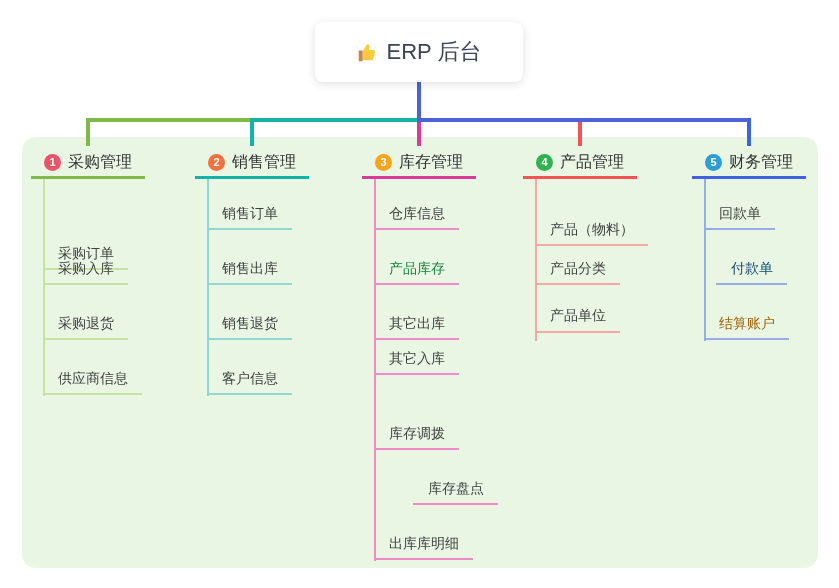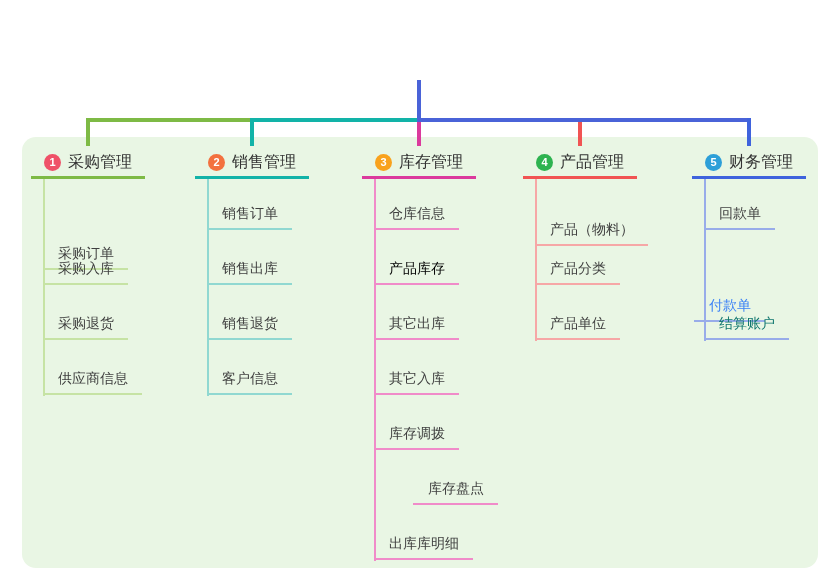--- a/index.html
+++ b/index.html
@@ -28,20 +28,29 @@
       <div class="ln" style="left: 417px; top: 80px; width: 4px; height: 42px; background: rgb(74, 99, 216);"></div>
       <div class="ln" style="left: 86px; top: 118px; width: 168px; height: 4px; background: rgb(126, 186, 69);"></div>
       <div class="ln" style="left: 250px; top: 118px; width: 169px; height: 4px; background: rgb(18, 179, 168);"></div>
       <div class="ln" style="left: 417px; top: 118px; width: 334px; height: 4px; background: rgb(74, 99, 216);"></div>
       <div class="ln" style="left: 86px; top: 118px; width: 4px; height: 28px; background: rgb(126, 186, 69);"></div>
       <div class="ln" style="left: 250px; top: 118px; width: 4px; height: 28px; background: rgb(18, 179, 168);"></div>
       <div class="ln" style="left: 417px; top: 122px; width: 4px; height: 24px; background: rgb(219, 58, 157);"></div>
       <div class="ln" style="left: 578px; top: 122px; width: 4px; height: 24px; background: rgb(241, 84, 83);"></div>
       <div class="ln" style="left: 747px; top: 118px; width: 4px; height: 28px; background: rgb(63, 99, 221);"></div>
     </div>
+  <div class="root-node" id="rootNode" style="color: rgb(59, 67, 88);">
+    <span class="thumb-icon">
+      <svg viewBox="0 0 24 24" width="21" height="21" aria-hidden="true">
+        <path fill="#c98544" d="M2 9.6h3.6c.5 0 .9.4.9.9V21a.9.9 0 0 1-.9.9H2z"></path>
+        <path fill="#fcca3e" d="M6.8 21.2V10.3l3.9-6.6c.4-.6 1-1 1.7-1 1.2 0 2.1 1.1 1.9 2.3l-.8 4h5.1c1.3 0 2.3 1.2 2 2.5l-1.8 7.6c-.2 1-1.1 1.7-2.1 1.7H8.2c-.6 0-1.1-.2-1.4-.6z"></path>
+      </svg>
+    </span>
+    <span id="rootLabel">ERP 后台</span>
+  </div>
   <div id="branches">
       <div class="branch" style="left: 31px; top: 150px; width: 114px; border-bottom-color: rgb(126, 186, 69);">
         <span class="badge" style="background: rgb(239, 81, 104);">1</span>
         <span>采购管理</span>
       </div>
       <div class="vline" style="left: 43px; top: 179px; height: 217px; background: rgb(198, 227, 164);"></div>
       <div class="child" style="left: 43px; top: 203px; border-bottom-color: rgb(198, 227, 164); color: rgb(63, 63, 63); margin-top: 40px;">采购订单</div>
       <div class="child" style="left: 43px; top: 258px; border-bottom-color: rgb(198, 227, 164); color: rgb(63, 63, 63);">采购入库</div>
       <div class="child" style="left: 43px; top: 313px; border-bottom-color: rgb(198, 227, 164); color: rgb(63, 63, 63); text-align: right;">采购退货</div>
       <div class="child" style="left: 43px; top: 368px; border-bottom-color: rgb(198, 227, 164); color: rgb(63, 63, 63);">供应商信息</div>
@@ -53,36 +62,36 @@
       <div class="child" style="left: 207px; top: 203px; border-bottom-color: rgb(144, 216, 209); color: rgb(63, 63, 63);">销售订单</div>
       <div class="child" style="left: 207px; top: 258px; border-bottom-color: rgb(144, 216, 209); color: rgb(63, 63, 63);">销售出库</div>
       <div class="child" style="left: 207px; top: 313px; border-bottom-color: rgb(144, 216, 209); color: rgb(63, 63, 63);">销售退货</div>
       <div class="child" style="left: 207px; top: 368px; border-bottom-color: rgb(144, 216, 209); color: rgb(63, 63, 63);">客户信息</div>
       <div class="branch" style="left: 362px; top: 150px; width: 114px; border-bottom-color: rgb(219, 58, 157);">
         <span class="badge" style="background: rgb(249, 162, 28);">3</span>
         <span>库存管理</span>
       </div>
       <div class="vline" style="left: 374px; top: 179px; height: 382px; background: rgb(240, 139, 201);"></div>
       <div class="child" style="left: 374px; top: 203px; border-bottom-color: rgb(240, 139, 201); color: rgb(63, 63, 63);">仓库信息</div>
-      <div class="child" style="left: 374px; top: 258px; border-bottom-color: rgb(240, 139, 201); color: #000000;">产品库存</div>
+      <div class="child" style="left: 374px; top: 258px; border-bottom-color: rgb(240, 139, 201); color: #15803d;">产品库存</div>
       <div class="child" style="left: 374px; top: 313px; border-bottom-color: rgb(240, 139, 201); color: rgb(63, 63, 63);">其它出库</div>
-      <div class="child" style="left: 374px; top: 368px; border-bottom-color: rgb(240, 139, 201); color: rgb(63, 63, 63); text-align: center;">其它入库</div>
+      <div class="child" style="left: 374px; top: 348px; border-bottom-color: rgb(240, 139, 201); color: rgb(63, 63, 63); text-align: center;">其它入库</div>
       <div class="child" style="left: 374px; top: 423px; border-bottom-color: rgb(240, 139, 201); color: rgb(63, 63, 63);">库存调拨</div>
       <div class="child" style="left: 374px; top: 478px; border-bottom-color: rgb(240, 139, 201); color: rgb(63, 63, 63); margin-left: 39px;">库存盘点</div>
       <div class="child" style="left: 374px; top: 533px; border-bottom-color: rgb(240, 139, 201); color: rgb(63, 63, 63);">出库库明细</div>
       <div class="branch" style="left: 523px; top: 150px; width: 114px; border-bottom-color: rgb(241, 84, 83);">
         <span class="badge" style="background: rgb(46, 179, 80);">4</span>
         <span>产品管理</span>
       </div>
       <div class="vline" style="left: 535px; top: 179px; height: 162px; background: rgb(246, 167, 166);"></div>
       <div class="child" style="left: 535px; top: 203px; border-bottom-color: rgb(246, 167, 166); color: rgb(63, 63, 63); margin-top: 16px;">产品（物料）</div>
       <div class="child" style="left: 535px; top: 258px; border-bottom-color: rgb(246, 167, 166); color: rgb(63, 63, 63);">产品分类</div>
-      <div class="child" style="left: 535px; top: 313px; border-bottom-color: rgb(246, 167, 166); color: rgb(63, 63, 63);">产品单位</div>
+      <div class="child" style="left: 535px; top: 306px; border-bottom-color: rgb(246, 167, 166); color: rgb(63, 63, 63); font-family: Liberation Mono, monospace;">产品单位</div>
       <div class="branch" style="left: 692px; top: 150px; width: 114px; border-bottom-color: rgb(63, 99, 221);">
         <span class="badge" style="background: rgb(45, 159, 216);">5</span>
         <span>财务管理</span>
       </div>
       <div class="vline" style="left: 704px; top: 179px; height: 162px; background: rgb(152, 172, 233);"></div>
       <div class="child" style="left: 704px; top: 203px; border-bottom-color: rgb(152, 172, 233); color: rgb(63, 63, 63);">回款单</div>
-      <div class="child" style="left: 694px; top: 258px; border-bottom-color: rgb(152, 172, 233); color: #3b82f6; margin-top: 37px;">付款单</div>
-      <div class="child" style="left: 704px; top: 313px; border-bottom-color: rgb(152, 172, 233); color: #0f766e;">结算账户</div>
+      <div class="child" style="left: 716px; top: 258px; border-bottom-color: rgb(152, 172, 233); color: #0c4a6e;">付款单</div>
+      <div class="child" style="left: 704px; top: 313px; border-bottom-color: rgb(152, 172, 233); color: #a16207;">结算账户</div>
     </div>
 </div>
 
 </body></html>

